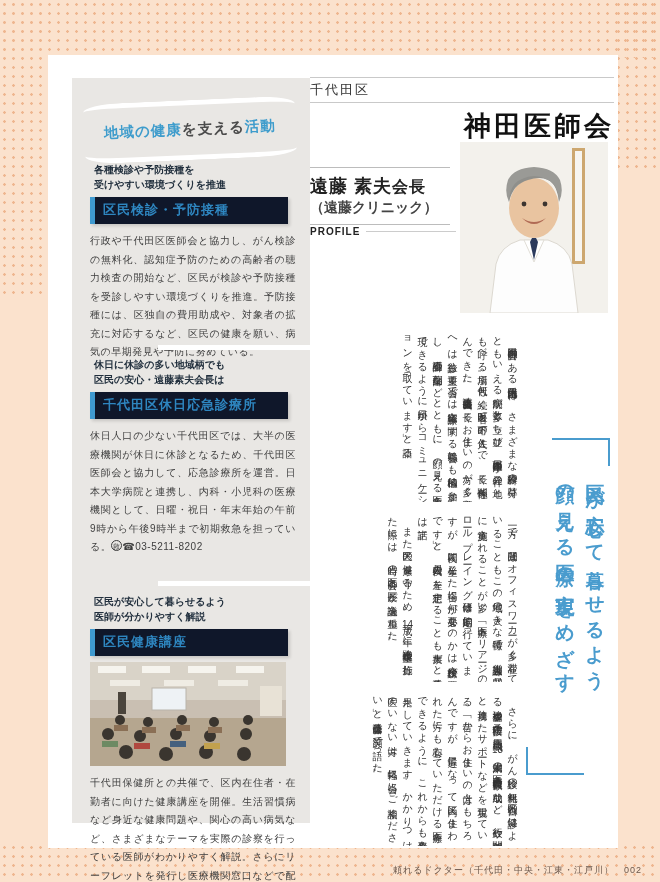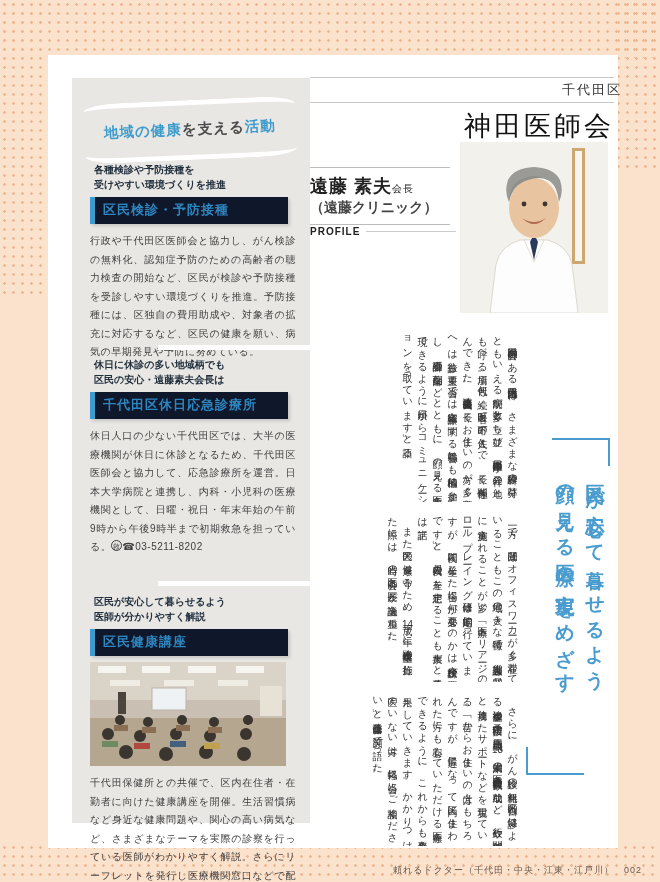--- a/index.html
+++ b/index.html
@@ -48,29 +48,29 @@
   .sec-body { margin-top:8px; font-size:10px; color:#3e3e3e; line-height:1.85; text-align:justify; letter-spacing:0.5px; }
   .divider { position:absolute; height:5px; background:#ffffff; }
   .badge-circle {
     display:inline-block; width:11px; height:11px; border:1px solid #3e3e3e; border-radius:50%;
     font-size:7px; line-height:11px; text-align:center; vertical-align:1px;
   }
   .lecture-photo { margin-top:6px; width:196px; height:104px; display:block; }
 
   
   .hline { position:absolute; height:1px; background:#c9c9c9; }
-  .ward-label { position:absolute; left:270px; top:26px; width:304px; text-align:right; font-size:13px; color:#333; letter-spacing:2px; }
-  .org-title { position:absolute; left:262px; top:53px; width:304px; text-align:right; font-size:27px; font-weight:normal; color:#111; letter-spacing:3px; }
+  .ward-label { position:absolute; left:262px; top:26px; width:304px; font-size:13px; color:#333; letter-spacing:2px; }
+  .org-title { position:absolute; left:262px; top:53px; width:304px; text-align:right; font-size:27px; font-weight:bold; color:#111; letter-spacing:3px; }
 
   .doctor-photo { position:absolute; left:412px; top:87px; width:148px; height:171px; display:block; }
 
   .name-block { position:absolute; left:262px; top:112px; width:140px; }
   .name-line { height:1px; background:#bcbcbc; }
   .leader-name { font-size:18px; font-weight:bold; color:#222; padding:6px 0 1px 0; letter-spacing:1px; }
-  .leader-suffix { font-size:10px; font-weight:normal; }
+  .leader-suffix { font-size:16px; font-weight:bold; }
   .leader-clinic { font-size:14px; color:#444; padding-bottom:7px;font-weight:bold; }
 
   .profile-row { position:absolute; left:262px; top:171px; width:146px; display:flex; align-items:center; gap:6px; }
   .profile-label { font-size:10px; font-weight:bold; color:#222; letter-spacing:1px; }
   .profile-rule { flex:1; height:1px; background:#cccccc; }
   .profile-text { position:absolute; left:262px; top:186px; width:146px; font-size:9px; color:#555; line-height:1.62; text-align:justify; }
   .headline {
     position:absolute; right:8px; top:328px; width:86px; height:414px;
     writing-mode:vertical-rl; color:#4a9cce;
   }

